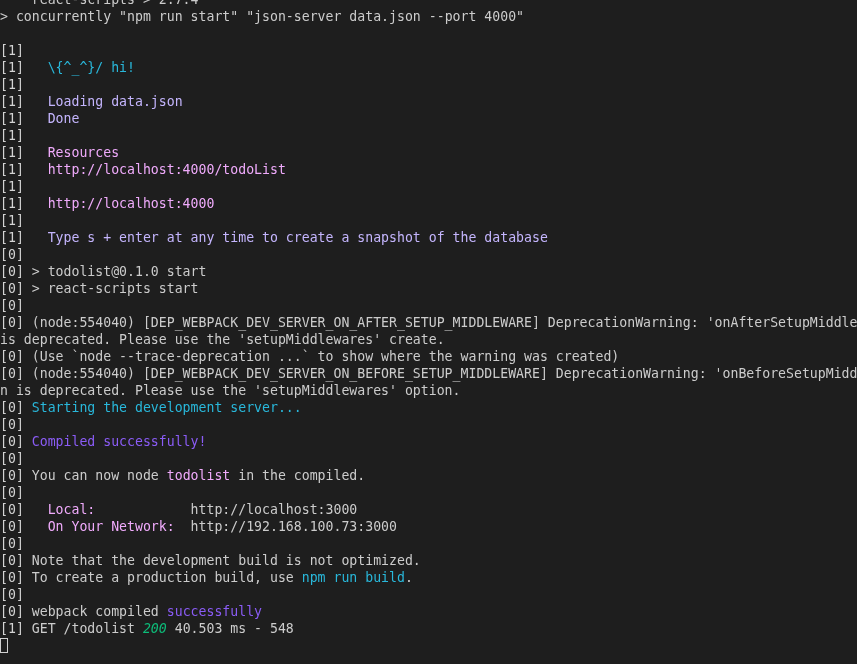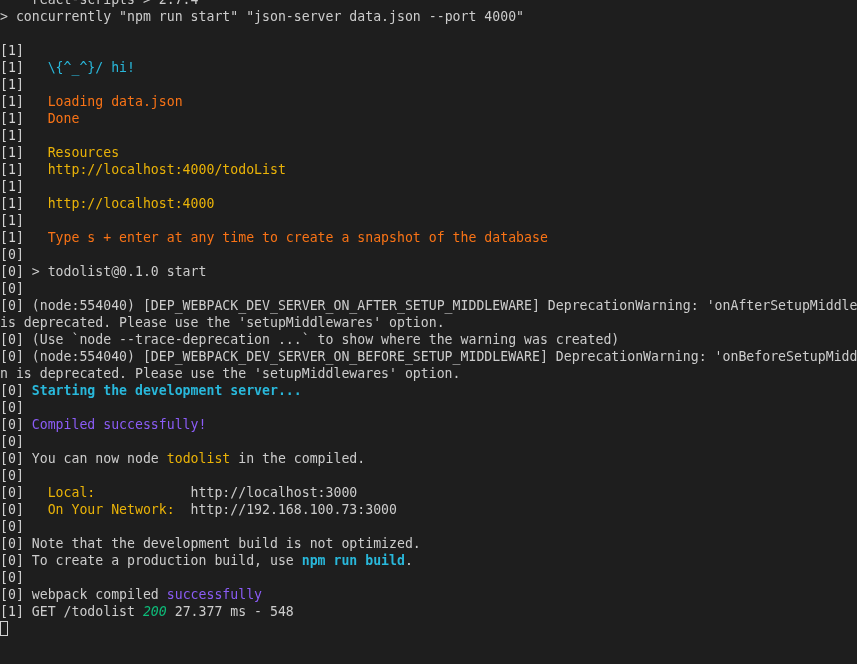--- a/index.html
+++ b/index.html
@@ -42,23 +42,23 @@
   .row.clipped > span {
     position: relative;
     top: -9px;
     display: inline-block;
   }
 
   .seg { white-space: pre; }
 
   
   .c-default { color: #cccccc; }
-  .c-white   { color: #eab308; }
-  .c-dim     { color: #f97316; }
-  .c-cyan    { color: #29b8db; font-weight: bold; }
+  .c-white   { color: #f0abfc; }
+  .c-dim     { color: #c4b5fd; }
+  .c-cyan    { color: #29b8db; }
   .c-green   { color: #8b5cf6; }
   .c-greendk { color: #0dbc79; font-style: italic; }
   .c-prefix  { color: #d4d4d4; }
   .bold      { font-weight: normal; }
 
   .cursor {
     display: inline-block;
     width: 8px;
     height: 15px;
     border: 1px solid #d0d0d0;
@@ -82,35 +82,36 @@
       <div class="row"><span><span class="seg c-prefix">[1] </span><span class="seg c-dim">  Done</span></span></div>
       <div class="row"><span><span class="seg c-prefix">[1] </span></span></div>
       <div class="row"><span><span class="seg c-prefix">[1] </span><span class="seg c-white bold">  Resources</span></span></div>
       <div class="row"><span><span class="seg c-prefix">[1] </span><span class="seg c-white">  http://localhost:4000/todoList</span></span></div>
       <div class="row"><span><span class="seg c-prefix">[1] </span></span></div>
       <div class="row"><span><span class="seg c-prefix">[1] </span><span class="seg c-white">  http://localhost:4000</span></span></div>
       <div class="row"><span><span class="seg c-prefix">[1] </span></span></div>
       <div class="row"><span><span class="seg c-prefix">[1] </span><span class="seg c-dim">  Type s + enter at any time to create a snapshot of the database</span></span></div>
       <div class="row"><span><span class="seg c-prefix">[0] </span></span></div>
       <div class="row"><span><span class="seg c-prefix">[0] </span><span class="seg c-default">&gt; todolist@0.1.0 start</span></span></div>
+      <div class="row"><span><span class="seg c-prefix">[0] </span><span class="seg c-default">&gt; react-scripts start</span></span></div>
       <div class="row"><span><span class="seg c-prefix">[0] </span></span></div>
       <div class="row"><span><span class="seg c-prefix">[0] </span><span class="seg c-default">(node:554040) [DEP_WEBPACK_DEV_SERVER_ON_AFTER_SETUP_MIDDLEWARE] DeprecationWarning: 'onAfterSetupMiddleware' option</span></span></div>
-      <div class="row"><span><span class="seg c-default">is deprecated. Please use the 'setupMiddlewares' option.</span></span></div>
+      <div class="row"><span><span class="seg c-default">is deprecated. Please use the 'setupMiddlewares' create.</span></span></div>
       <div class="row"><span><span class="seg c-prefix">[0] </span><span class="seg c-default">(Use `node --trace-deprecation ...` to show where the warning was created)</span></span></div>
       <div class="row"><span><span class="seg c-prefix">[0] </span><span class="seg c-default">(node:554040) [DEP_WEBPACK_DEV_SERVER_ON_BEFORE_SETUP_MIDDLEWARE] DeprecationWarning: 'onBeforeSetupMiddleware' optio</span></span></div>
       <div class="row"><span><span class="seg c-default">n is deprecated. Please use the 'setupMiddlewares' option.</span></span></div>
       <div class="row"><span><span class="seg c-prefix">[0] </span><span class="seg c-cyan">Starting the development server...</span></span></div>
       <div class="row"><span><span class="seg c-prefix">[0] </span></span></div>
       <div class="row"><span><span class="seg c-prefix">[0] </span><span class="seg c-green">Compiled successfully!</span></span></div>
       <div class="row"><span><span class="seg c-prefix">[0] </span></span></div>
       <div class="row"><span><span class="seg c-prefix">[0] </span><span class="seg c-default">You can now node </span><span class="seg c-white bold">todolist</span><span class="seg c-default"> in the compiled.</span></span></div>
       <div class="row"><span><span class="seg c-prefix">[0] </span></span></div>
       <div class="row"><span><span class="seg c-prefix">[0] </span><span class="seg c-white bold">  Local:</span><span class="seg c-default">            http://localhost:3000</span></span></div>
       <div class="row"><span><span class="seg c-prefix">[0] </span><span class="seg c-white bold">  On Your Network:</span><span class="seg c-default">  http://192.168.100.73:3000</span></span></div>
       <div class="row"><span><span class="seg c-prefix">[0] </span></span></div>
       <div class="row"><span><span class="seg c-prefix">[0] </span><span class="seg c-default">Note that the development build is not optimized.</span></span></div>
       <div class="row"><span><span class="seg c-prefix">[0] </span><span class="seg c-default">To create a production build, use </span><span class="seg c-cyan">npm run build</span><span class="seg c-default">.</span></span></div>
       <div class="row"><span><span class="seg c-prefix">[0] </span></span></div>
       <div class="row"><span><span class="seg c-prefix">[0] </span><span class="seg c-default">webpack compiled </span><span class="seg c-green bold">successfully</span></span></div>
-      <div class="row"><span><span class="seg c-prefix">[1] </span><span class="seg c-default">GET /todolist </span><span class="seg c-greendk">200</span><span class="seg c-default"> 27.377 ms - 548</span></span></div>
+      <div class="row"><span><span class="seg c-prefix">[1] </span><span class="seg c-default">GET /todolist </span><span class="seg c-greendk">200</span><span class="seg c-default"> 40.503 ms - 548</span></span></div>
     </div>
   <div class="row"><span class="cursor"></span></div>
 </div>
 
 </body></html>

